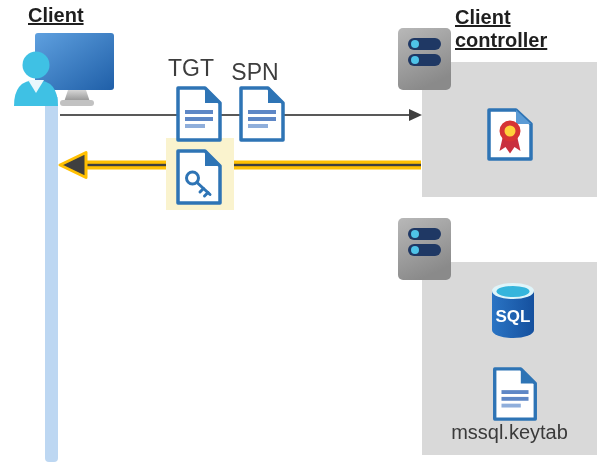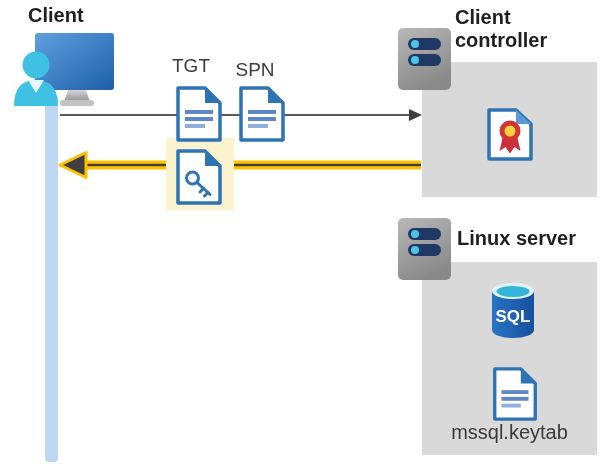--- a/index.html
+++ b/index.html
@@ -2,22 +2,22 @@
 <html><head>
 <meta charset="utf-8">
 <style>
   html,body{margin:0;padding:0;background:#ffffff;}
   #canvas{
     position:relative;width:600px;height:468px;background:#ffffff;overflow:hidden;
     font-family:"Liberation Sans","DejaVu Sans",sans-serif;
   }
   .abs{position:absolute;}
   .panel{background:#D9D9D9;}
-  .heading{font-weight:bold;font-size:20px;line-height:23px;color:#1F1F1F;}
-  .ticket-label{font-size:19px;color:#3D3D3D;text-align:center;}
+  .heading{font-weight:bold;font-size:20px;line-height:23px;color:#1F1F1F;text-decoration:underline;}
+  .ticket-label{font-size:23px;color:#3D3D3D;text-align:center;}
   .file-label{font-size:20px;color:#3A3A3A;text-align:center;}
   svg{display:block;}
 </style>
 </head>
 <body>
 
 <div id="canvas">
 
   <div class="abs panel" style="left:422px;top:62px;width:175px;height:135px;"></div>
   <div class="abs panel" style="left:422px;top:262px;width:175px;height:193px;"></div>
@@ -125,21 +125,20 @@
           <stop offset="1" stop-color="#8A8A8A"></stop>
       </linearGradient>
     </defs>
     <rect x="1" y="1" width="53" height="62" rx="5" fill="url(#srvGrad2)"></rect>
     <rect x="11" y="11" width="33" height="12" rx="6" fill="#1F3864"></rect>
     <circle cx="18" cy="17" r="4" fill="#4FC3E8"></circle>
     <rect x="11" y="27" width="33" height="12" rx="6" fill="#1F3864"></rect>
     <circle cx="18" cy="33" r="4" fill="#4FC3E8"></circle>
   </svg>
 
-  <div class="abs heading" style="left:457px;top:227px;white-space:nowrap;">Linux server</div>
 
   <svg class="abs" style="left:490px;top:282px;" width="46" height="58" viewBox="0 0 46 58">
     <defs>
       <linearGradient id="sqlGrad" x1="0" y1="0" x2="1" y2="0">
         <stop offset="0" stop-color="#2A74C4"></stop>
           <stop offset="1" stop-color="#15509E"></stop>
       </linearGradient>
     </defs>
     <path d="M2,9 V48 A21,8 0 0 0 44,48 V9 Z" fill="url(#sqlGrad)"></path>
     <ellipse cx="23" cy="9" rx="21" ry="8" fill="#DFF5FA"></ellipse>

